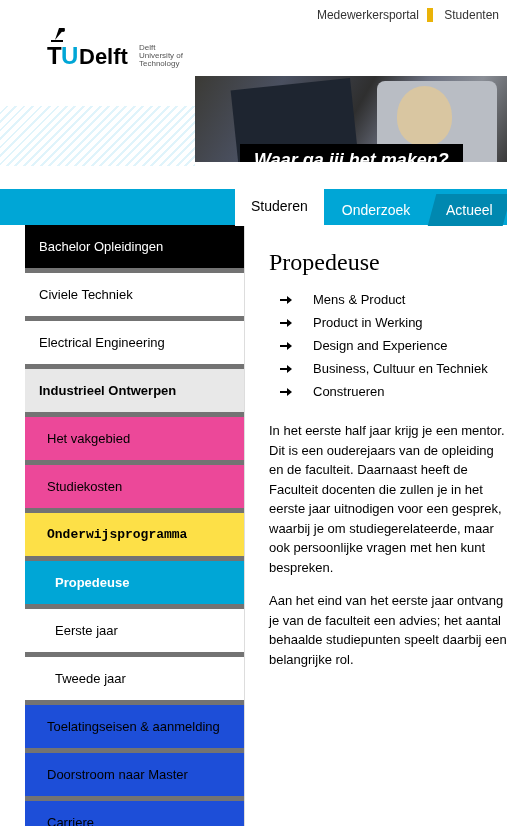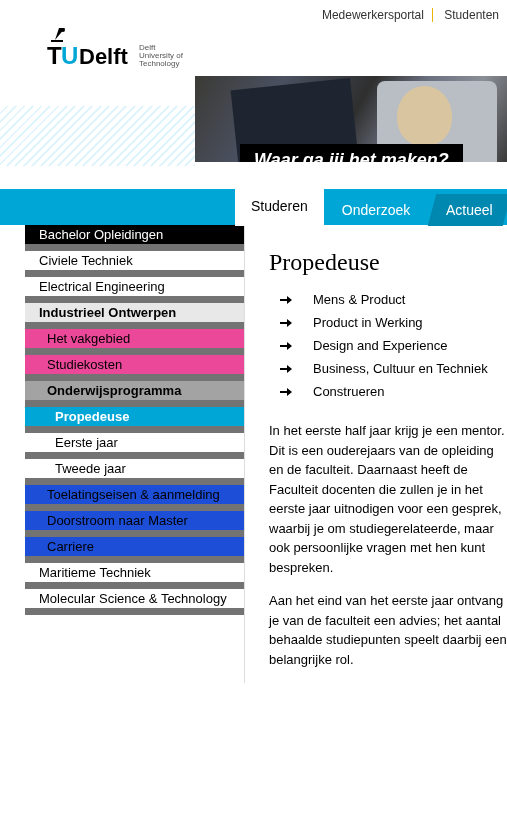--- a/index.html
+++ b/index.html
@@ -1,41 +1,41 @@
 <!DOCTYPE html>
 <html><head>
 <meta charset="utf-8">
 <style>
 * { margin: 0; padding: 0; box-sizing: border-box; }
 body { font-family: Arial, Helvetica, sans-serif; font-size: 13px; color: #000; background: #fff; width: 507px; }
 .top-links { text-align: right; padding: 8px 0 4px 0; font-size: 12px; color: #333; }
-.top-links span { padding: 0 8px; border-right: 1px solid #eab308; cursor: pointer; }
+.top-links span { padding: 0 8px; border-right: 6px solid #eab308; cursor: pointer; }
 .top-links span:last-child { border-right: none; }
 .header-row { display: flex; align-items: flex-start; padding: 0 0 8px 25px; }
 .logo { width: 160px; height: 42px; position: relative; }
 .hero { position: relative; height: 86px; overflow: hidden; background: #7dd3fc; margin-left: 195px; }
 .hero-bg { position: absolute; inset: 0; background: linear-gradient(120deg,#3b3a35 0%,#4a5060 25%,#2f2f2f 50%,#6b7080 65%,#8a8e96 80%,#3a3a3a 100%); }
 .hero-shape1 { position:absolute; left:40px; top:8px; width:120px; height:90px; background:#1e2530; transform:rotate(-6deg); }
 .hero-shape2 { position:absolute; right:10px; top:5px; width:120px; height:95px; background:#b9bdc4; border-radius:8px;}
 .hero-shape3 { position:absolute; right:55px; top:10px; width:55px; height:60px; background:#d9c6a1; border-radius:50% 50% 45% 45%;}
 .hero-caption { position: absolute; left: 45px; top: 68px; background: #000; color: #fff; padding: 6px 14px; font-size: 18px; font-style: italic; font-weight: bold; }
 .stripes { position: absolute; left: 0; top: 30px; width: 195px; height: 60px; background: repeating-linear-gradient(-45deg,#e0f4fb,#e0f4fb 2px,#fff 2px,#fff 6px);}
 .hero-wrap { position: relative; height: 113px; }
 .navbar { background: #00a6d6; height: 36px; position: relative; display: flex; align-items: flex-end; justify-content: flex-end; }
 .nav-tab { background: #fff; color: #000; padding: 12px 16px; font-size: 14px; margin: 0 4px -1px 0; border: none; cursor:pointer; }
 .nav-tab.onderzoek { background: transparent; color: #fff; margin-right: 8px; padding: 8px 14px; }
 .nav-tab.actueel { background: #0088b0; color: #fff; margin-right: 0; padding: 8px 14px; transform: skewX(-15deg); }
 .nav-tab.actueel span { display:inline-block; transform: skewX(15deg); }
 .content { display: flex; }
 .sidebar { width: 220px; background: #fff; border-right: 1px solid #ddd; margin-left: 25px; }
-.side-item { padding: 2px 14px; border-bottom: 7px solid #737373; font-size: 13px; color: #000; cursor: pointer; background: #fff; }
+.side-item { padding: 14px 14px; border-bottom: 5px solid #737373; font-size: 13px; color: #000; cursor: pointer; background: #fff; }
 .side-header { background: #000; color: #fff; font-size: 13px; }
 .side-selected { background: #e8e8e8; font-weight: bold; }
 .side-sub { background: #ec4899; padding-left: 22px; }
-.side-sub-sel { background: #a3a3a3; font-weight: bold; padding-left: 22px; }
+.side-sub-sel { background: #fde047; font-weight: bold; padding-left: 22px; font-family: Liberation Mono, monospace; }
 .side-sub2 { background: #00a6d6; color: #fff; padding-left: 30px; font-weight: bold; }
 .side-sub2n { background: #fff; padding-left: 30px; }
 .side-sub3 { background: #1d4ed8; padding-left: 22px; }
 .main { flex: 1; padding: 24px 0 0 24px; }
 .main h1 { font-size: 24px; font-weight: normal; margin-bottom: 12px; font-family: Georgia, serif; }
 .main p { font-size: 13px; line-height: 1.5; margin-bottom: 14px; }
 .course-list { margin: 10px 0 18px 0; }
 .course-item { display: flex; align-items: center; padding: 4px 0; }
 .arrow-icon { width: 18px; height: 14px; display: inline-flex; align-items:center; justify-content:center; margin-right: 18px; margin-left: 8px; }
 .arrow-icon svg { width: 12px; height: 10px; }

